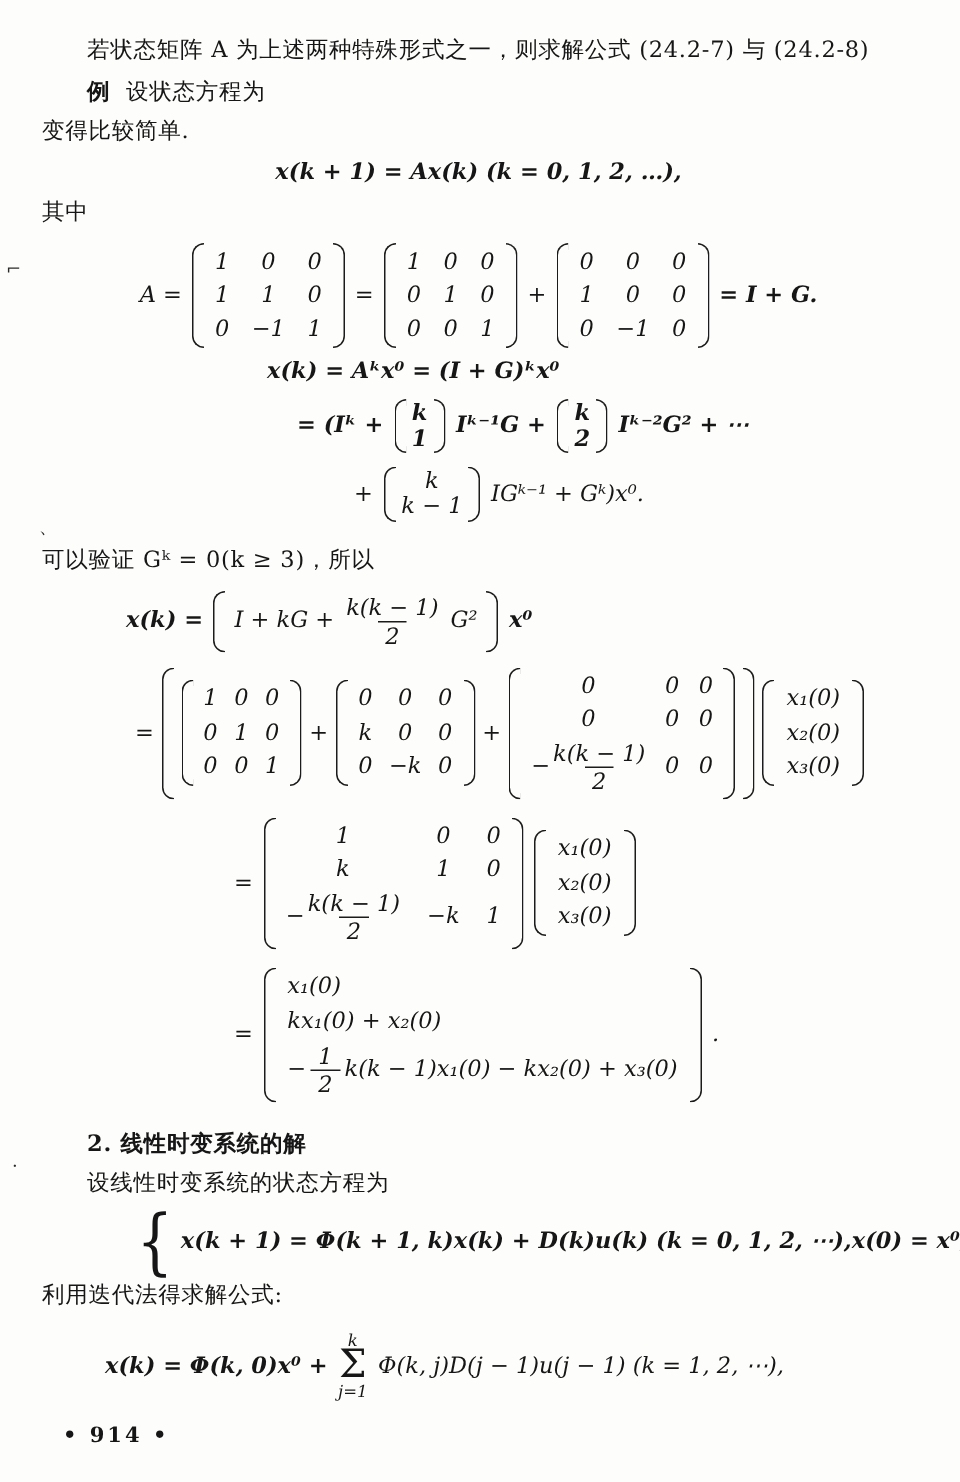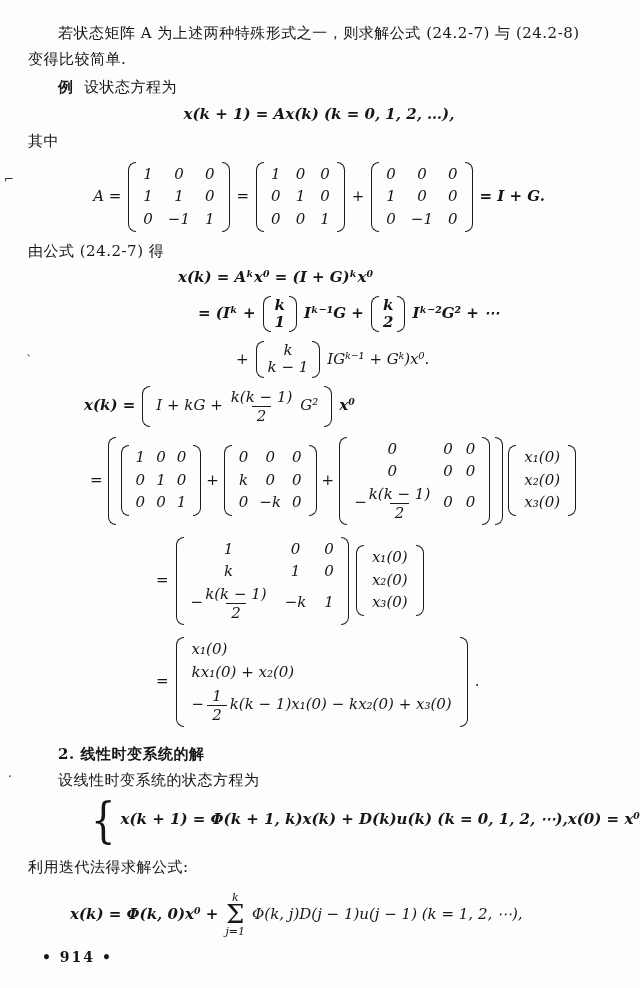--- a/index.html
+++ b/index.html
@@ -60,26 +60,26 @@
   .rowflex{display:inline-flex;align-items:center;column-gap:3px;}
   .pagenum{position:absolute;left:42px;top:944px;font-style:normal;letter-spacing:2px;font-weight:bold;font-size:14px;}
   .artifact{position:absolute;font-size:12px;color:#2a2a2a;}
 </style>
 </head>
 <body>
 
 <div class="page">
 
   <div class="cn indent">若状态矩阵 A 为上述两种特殊形式之一，则求解公式 (24.2-7) 与 (24.2-8)</div>
-  <div class="cn">变得比较简单.</div>
-
   <div class="cn indent" style="margin-top:2px;">
     <span class="b">例</span>&nbsp;&nbsp;<span>设状态方程为</span>
   </div>
 
+  <div class="cn">变得比较简单.</div>
+
   <div class="eq center" style="margin:5px 0 3px 0;">
     <span class="seg b">x(k + 1) = Ax(k)  (k = 0, 1, 2, …),</span>
   </div>
 
   <div class="cn">其中</div>
 
   <div class="eq center" style="margin:8px 0 6px 0;">
     <span class="seg">A =</span>
     <span class="mat">
       <span class="par pl"></span>
@@ -124,21 +124,20 @@
           <span class="c">0</span>
         <span class="c">0</span>
           <span class="c">−1</span>
           <span class="c">0</span>
       </span>
       <span class="par pr"></span>
     </span>
     <span class="seg b">= I + G.</span>
   </div>
 
-  <div class="cn">由公式 (24.2-7) 得</div>
 
   <div class="eq" style="margin:4px 0 0 150px;">
     <span class="seg b">x(k) = Aᵏx⁰ = (I + G)ᵏx⁰</span>
   </div>
   <div class="eq" style="margin:8px 0 0 170px;font-weight:bold;">
     <span class="seg">= (Iᵏ +</span>
     <span class="binom">
       <span class="par pl"></span>
       <span class="bst">
           <span>k</span>
@@ -163,20 +162,21 @@
       <span class="par pl"></span>
       <span class="bst">
           <span>k</span>
           <span>k − 1</span>
         </span>
       <span class="par pr"></span>
     </span>
     <span class="seg">IGᵏ⁻¹ + Gᵏ)x⁰.</span>
   </div>
 
+  <div class="cn" style="margin-top:12px;">可以验证 Gᵏ = 0(k ≥ 3)，所以</div>
 
   <div class="eq" style="margin:8px 0 0 56px;text-align:right;">
     <span class="seg b">x(k) =</span>
     <span class="mat">
       <span class="par pl"></span>
       <span class="rowflex" style="padding:2px 6px;">
         <span>I + kG +</span>
         <span class="frac" style="margin:0 5px;">
           <span class="num">k(k − 1)</span>
           <span class="den">2</span>
@@ -315,21 +315,21 @@
   <div class="cn indent">设线性时变系统的状态方程为</div>
 
   <div class="eq" style="margin:6px 0 0 60px;column-gap:2px;">
     <span class="brace">{</span>
     <span class="syslines">
       <span class="b">x(k + 1) = Φ(k + 1, k)x(k) + D(k)u(k)  (k = 0, 1, 2, ⋯),</span>
       <span class="b">x(0) = x⁰,</span>
     </span>
   </div>
 
-  <div class="cn" style="margin-top:12px;">利用迭代法得求解公式:</div>
+  <div class="cn" style="margin-top:0;">利用迭代法得求解公式:</div>
 
   <div class="eq" style="margin:12px 0 0 42px;">
     <span class="seg b">x(k) = Φ(k, 0)x⁰ +</span>
     <span class="sum">
       <span class="lim">k</span>
       <span class="sigma">Σ</span>
       <span class="lim">j=1</span>
     </span>
     <span class="seg">Φ(k, j)D(j − 1)u(j − 1)  (k = 1, 2, ⋯),</span>
   </div>

